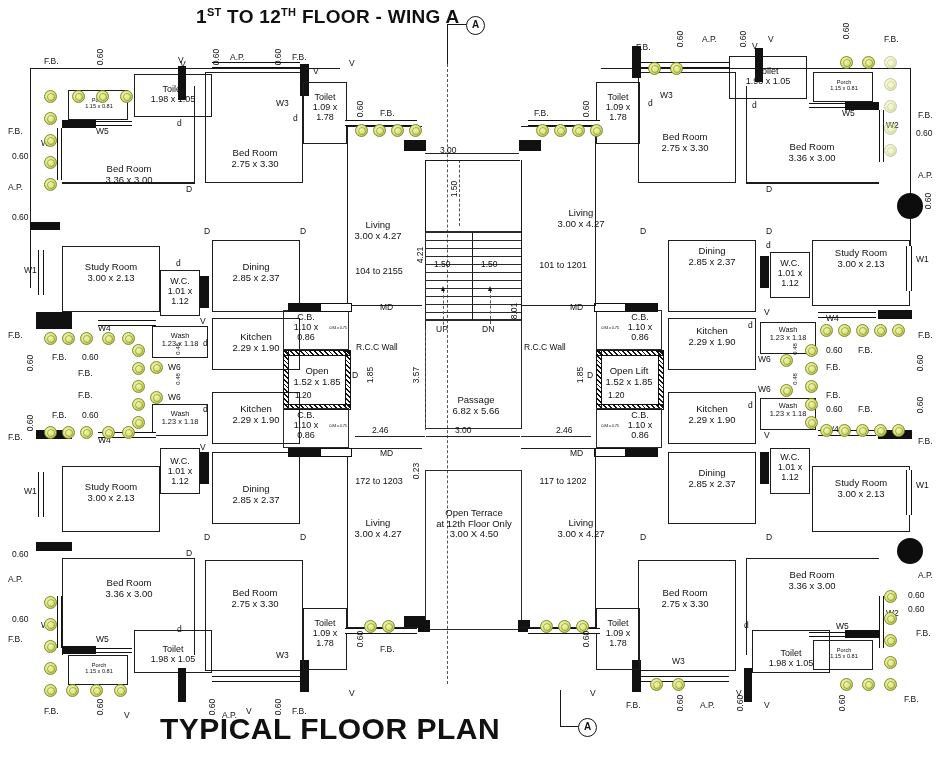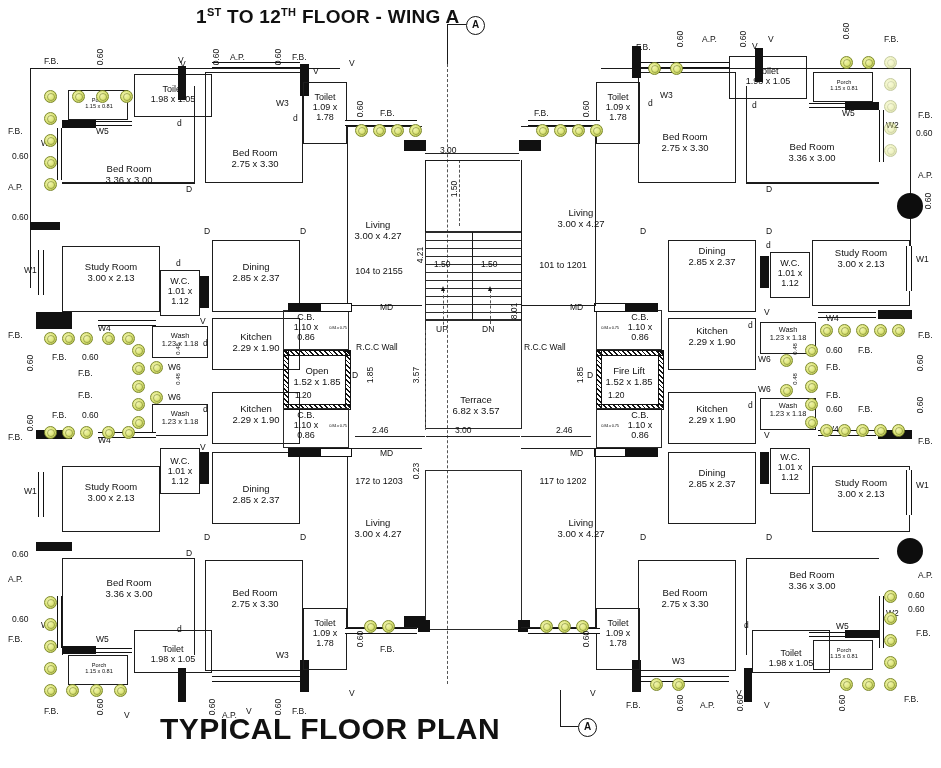--- a/index.html
+++ b/index.html
@@ -283,26 +283,29 @@
   <div class="dash-v" style="left:459px;top:160px;height:66px;"></div>
 
   <div class="abs wall" style="left:404px;top:140px;width:22px;height:11px;"></div>
   <div class="abs wall" style="left:519px;top:140px;width:22px;height:11px;"></div>
   <div class="abs line" style="left:426px;top:160px;width:94px;height:1px;"></div>
   <div class="abs line" style="left:425px;top:160px;width:1px;height:72px;"></div>
   <div class="abs line" style="left:521px;top:160px;width:1px;height:160px;"></div>
 
   <div class="abs room2" style="left:425px;top:321px;width:97px;height:108px;border-top:0;"></div>
   <div class="lbl big" style="left:432px;top:395px;width:88px;">
-    <span>Terrace</span><br><span>6.82 x 3.57</span>
+    <span>Passage</span><br><span>6.82 x 5.66</span>
   </div>
   <div class="mark rot" style="left:408px;top:370px;"><span>3.57</span></div>
   <div class="dash-v" style="left:425px;top:330px;height:100px;"></div>
 
   <div class="abs room2" style="left:425px;top:470px;width:97px;height:160px;"></div>
+  <div class="lbl big" style="left:398px;top:508px;width:152px;">
+    <span>Open Terrace</span><br><span>at 12th Floor Only</span><br><span>3.00 X 4.50</span>
+  </div>
   <div class="abs wall" style="left:418px;top:620px;width:12px;height:12px;"></div>
   <div class="abs wall" style="left:518px;top:620px;width:12px;height:12px;"></div>
   <div class="mark rot" style="left:408px;top:466px;"><span>0.23</span></div>
 
   <div class="hatch" style="left:283px;top:350px;width:66px;height:4px;"></div>
   <div class="hatch" style="left:283px;top:404px;width:66px;height:4px;"></div>
   <div class="hatch" style="left:283px;top:350px;width:4px;height:58px;"></div>
   <div class="hatch" style="left:345px;top:350px;width:4px;height:58px;"></div>
   <div class="lbl big" style="left:288px;top:366px;width:58px;">
     <span>Open</span><br><span>1.52 x 1.85</span>
@@ -329,21 +332,21 @@
   <div class="mark" style="left:380px;top:302px;"><span>MD</span></div>
   <div class="abs wall" style="left:288px;top:448px;width:32px;height:9px;"></div>
   <div class="abs line" style="left:320px;top:448px;width:32px;height:9px;border:1px solid #111;background:#fff;"></div>
   <div class="mark" style="left:380px;top:448px;"><span>MD</span></div>
 
   <div class="hatch" style="left:596px;top:350px;width:66px;height:4px;"></div>
   <div class="hatch" style="left:596px;top:404px;width:66px;height:4px;"></div>
   <div class="hatch" style="left:596px;top:350px;width:4px;height:58px;"></div>
   <div class="hatch" style="left:658px;top:350px;width:4px;height:58px;"></div>
   <div class="lbl big" style="left:598px;top:366px;width:62px;">
-    <span>Fire Lift</span><br><span>1.52 x 1.85</span>
+    <span>Open Lift</span><br><span>1.52 x 1.85</span>
   </div>
   <div class="mark" style="left:608px;top:390px;"><span>1.20</span></div>
   <div class="mark" style="left:587px;top:370px;"><span>D</span></div>
   <div class="mark rot" style="left:572px;top:370px;"><span>1.85</span></div>
   <div class="mark" style="left:524px;top:342px;"><span>R.C.C Wall</span></div>
 
   <div class="abs room2" style="left:596px;top:310px;width:66px;height:40px;"></div>
   <div class="lbl" style="left:618px;top:312px;width:44px;">
     <span>C.B.</span><br><span>1.10 x</span><br><span>0.86</span>
   </div>

